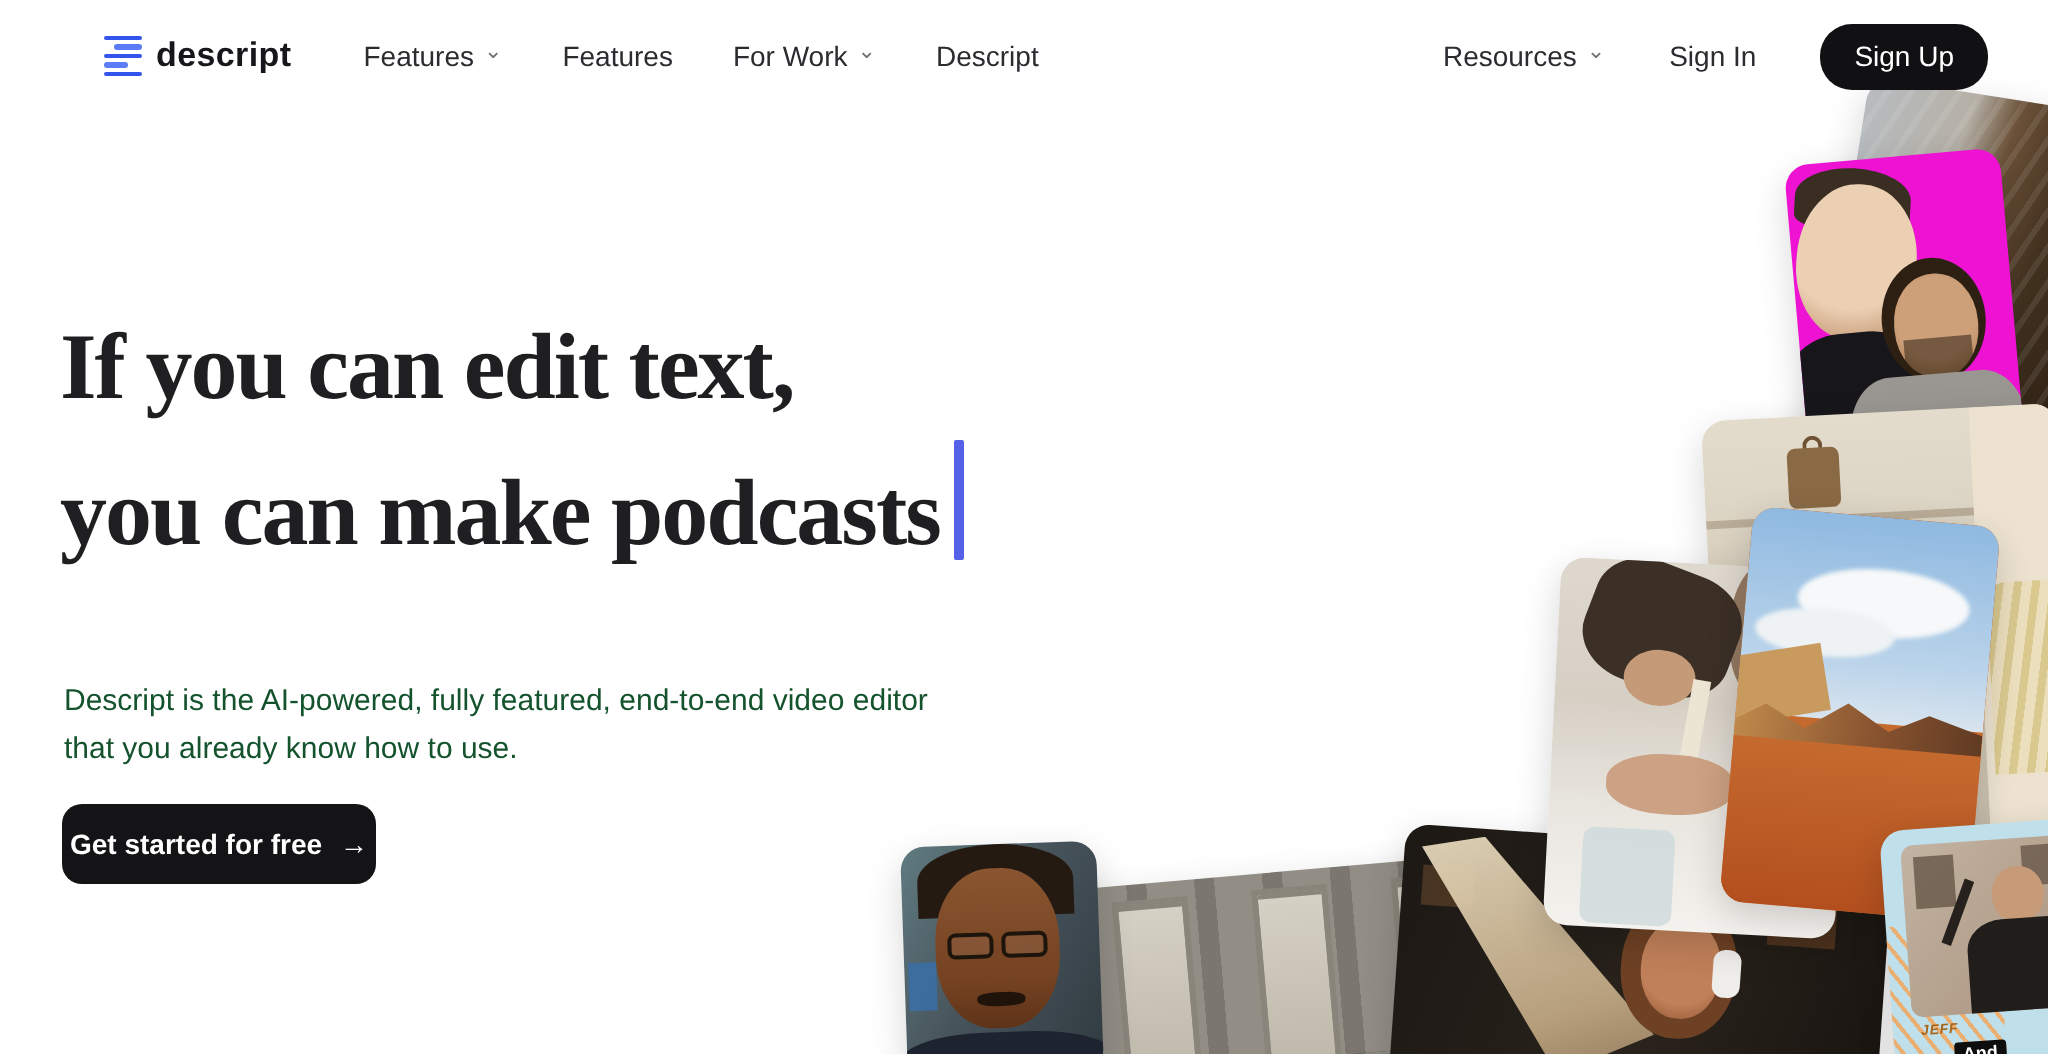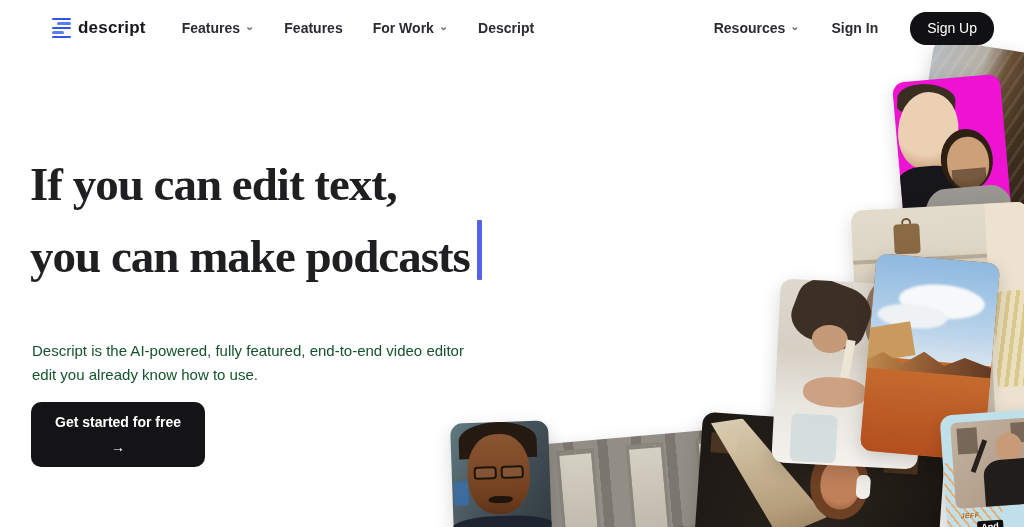--- a/index.html
+++ b/index.html
@@ -17,21 +17,21 @@
   .logo { display:flex; align-items:center; gap:7px; cursor:pointer; }
   .logo-glyph { display:flex; flex-direction:column; gap:2px; width:19px; }
   .logo-glyph i { display:block; height:2.6px; border-radius:2px; background:#3355ee; }
   .logo-glyph i:nth-child(1){ width:100%; }
   .logo-glyph i:nth-child(2){ width:72%; margin-left:28%; background:#5b7cf5; }
   .logo-glyph i:nth-child(3){ width:100%; }
   .logo-glyph i:nth-child(4){ width:64%; background:#5b7cf5; }
   .logo-glyph i:nth-child(5){ width:100%; }
   .wordmark { font-size:17px; font-weight:bold; letter-spacing:.2px; color:#17171b; }
   .nav-links { display:flex; align-items:center; gap:30px; margin-left:36px; }
-  .nav-link { font-size:14px; font-weight:700; color:#2b2b30; cursor:pointer; display:flex; align-items:center; gap:5px; }
+  .nav-link { font-size:14px; font-weight:400; color:#2b2b30; cursor:pointer; display:flex; align-items:center; gap:5px; }
   .caret { font-size:11px; color:#6e6e74; line-height:1; transform:translateY(-2px); }
   .nav-right { margin-left:auto; display:flex; align-items:center; gap:32px; }
   .signup-btn {
     background:#111114; color:#ffffff; font-size:14px; font-weight:500;
     border:none; border-radius:16px; height:33px; padding:0 17px; cursor:pointer;
     display:flex; align-items:center;
   }
 
   
   .headline {
@@ -45,23 +45,22 @@
     vertical-align:-8px; border-radius:1px;
   }
   .subtext {
     position:absolute; left:32px; top:339px; z-index:5;
     font-size:15px; line-height:24px; color:#14532d;
   }
   .cta-btn {
     position:absolute; left:31px; top:402px; z-index:5;
     display:inline-flex; align-items:center; gap:9px;
     background:#141417; color:#ffffff; font-size:14px; font-weight:600;
-    border:none; border-radius:10px; padding:12px 24px; cursor:pointer;
+    border:none; border-radius:10px; padding:12px 4px; cursor:pointer;
     font-family:"Liberation Sans", sans-serif;
-    flex-direction:column;
   }
   .cta-arrow { font-size:14px; }
 
   
   .card {
     position:absolute; border-radius:12px; overflow:hidden;
     box-shadow:0 6px 18px rgba(0,0,0,.16);
   }
   .card * { position:absolute; }
 
@@ -203,21 +202,21 @@
   </div>
 </header>
 
 <h1 class="headline">
   <span>If you can edit text,</span><br>
   <span>you can make podcasts</span><span class="cursor" id="cursor" style="background: rgb(85, 97, 230);"></span>
 </h1>
 
 <p class="subtext">
   <span>Descript is the AI-powered, fully featured, end-to-end video editor</span><br>
-  <span>edit you already know how to use.</span>
+  <span>that you already know how to use.</span>
 </p>
 
 <button class="cta-btn">
   <span>Get started for free</span>
   <span class="cta-arrow">→</span>
 </button>
 
 <div class="card tree-card">
     <div class="streaks"></div>
   </div>

